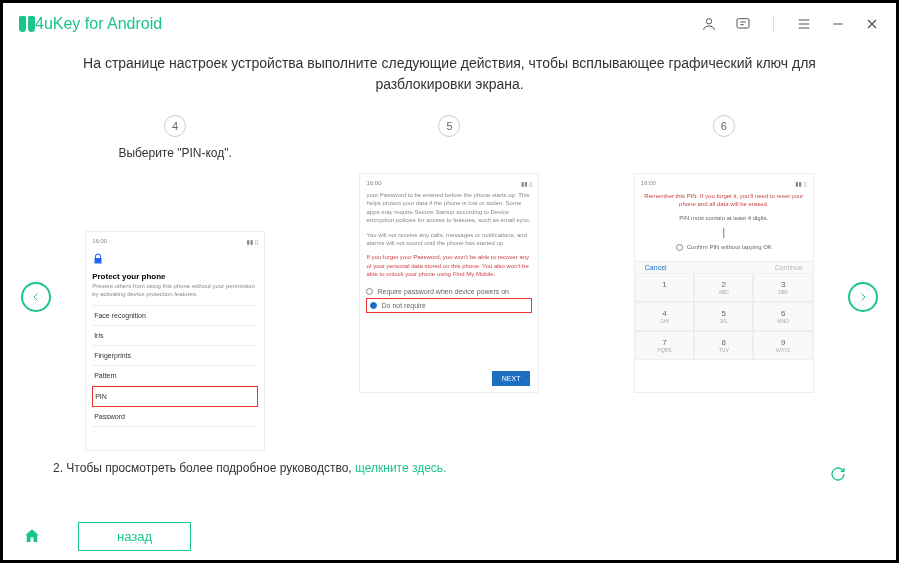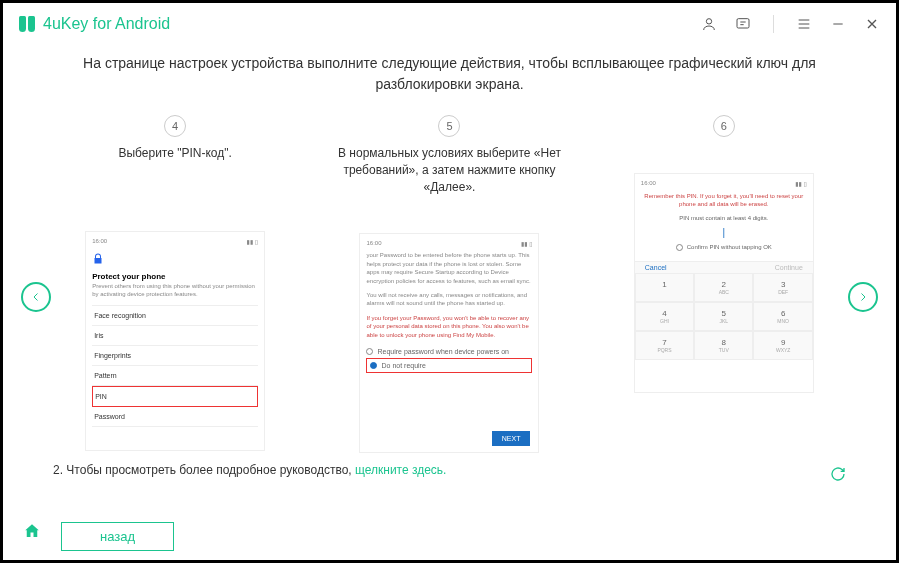--- a/index.html
+++ b/index.html
@@ -1,18 +1,18 @@
 <!DOCTYPE html>
 <html><head>
 <meta charset="utf-8">
 <style>
 * { box-sizing: border-box; margin: 0; padding: 0; font-family: -apple-system, BlinkMacSystemFont, "Segoe UI", sans-serif; }
 body { width: 899px; height: 563px; background: #fff; border: 3px solid #000; position: relative; overflow: hidden; }
 .titlebar { display: flex; align-items: center; justify-content: space-between; padding: 8px 16px; height: 42px; }
-.titlebar-left { display: flex; align-items: center; gap: 8px; }
+.titlebar-left { display: flex; align-items: center; }
 .logo { display: flex; gap: 2px; }
 .logo-half { width: 7px; height: 16px; background: #1bc48f; border-radius: 3px 3px 7px 7px; }
 .app-title { color: #1bc48f; font-size: 16px; font-weight: 500; }
 .titlebar-right { display: flex; align-items: center; gap: 18px; }
 .tb-icon { width: 16px; height: 16px; cursor: pointer; stroke: #555; stroke-width: 1.5; fill: none; }
 .tb-sep { width: 1px; height: 18px; background: #ddd; margin: 0 4px; }
 
 .content { padding: 8px 50px 0; position: relative; }
 .instruction { text-align: center; font-size: 14px; color: #333; line-height: 1.5; margin-bottom: 20px; }
 
@@ -51,21 +51,21 @@
 .nav-arrow { position: absolute; top: 50%; width: 30px; height: 30px; border: 2px solid #1bc48f; border-radius: 50%; display: flex; align-items: center; justify-content: center; cursor: pointer; background: #fff; }
 .nav-arrow.prev { left: 18px; }
 .nav-arrow.next { right: 18px; }
 .nav-arrow svg { width: 12px; height: 12px; stroke: #1bc48f; stroke-width: 2; fill: none; }
 
 .notes { padding: 8px 50px 0; font-size: 12px; color: #333; line-height: 1.5; }
 .link { color: #1bc48f; cursor: pointer; }
 .refresh-icon { position: absolute; right: 50px; bottom: 78px; width: 16px; height: 16px; stroke: #1bc48f; fill: none; stroke-width: 2; cursor: pointer; }
 
 .footer { position: absolute; bottom: 0; left: 0; right: 0; height: 48px; display: flex; align-items: center; justify-content: space-between; padding: 0 20px; }
-.footer-left { display: flex; gap: 20px; }
+.footer-left { display: flex; align-items: center; gap: 37px; }
 .home-icon { width: 18px; height: 18px; fill: #1bc48f; cursor: pointer; }
 .btn-back { border: 1px solid #1bc48f; color: #1bc48f; background: #fff; padding: 6px 38px; font-size: 13px; cursor: pointer; }
 .btn-next { background: #1bc48f; color: #fff; border: none; padding: 8px 26px; font-size: 13px; cursor: pointer; }
 </style>
 </head>
 <body>
 
 <div class="titlebar">
   <div class="titlebar-left">
     <div class="logo">
@@ -120,21 +120,20 @@
           <div class="opt">Fingerprints</div>
           <div class="opt">Pattern</div>
           <div class="opt highlight">PIN</div>
           <div class="opt">Password</div>
         </div>
       </div>
     </div>
 
     <div class="step">
       <div class="step-num">5</div>
-      <div class="step-caption">В нормальных условиях выберите «Нет требований», а затем нажмите кнопку «Далее».</div>
       <div class="phone">
         <div class="status">
             <span>16:00</span>
             <span>▮▮ ▯</span>
           </div>
         <div class="phone2-text">your Password to be entered before the phone starts up. This helps protect your data if the phone is lost or stolen. Some apps may require Secure Startup according to Device encryption policies for access to features, such as email sync.</div>
         <div class="phone2-text">You will not receive any calls, messages or notifications, and alarms will not sound until the phone has started up.</div>
         <div class="phone2-red">If you forget your Password, you won't be able to recover any of your personal data stored on this phone. You also won't be able to unlock your phone using Find My Mobile.</div>
         <div class="radio-row">
             <span class="circ"></span>

